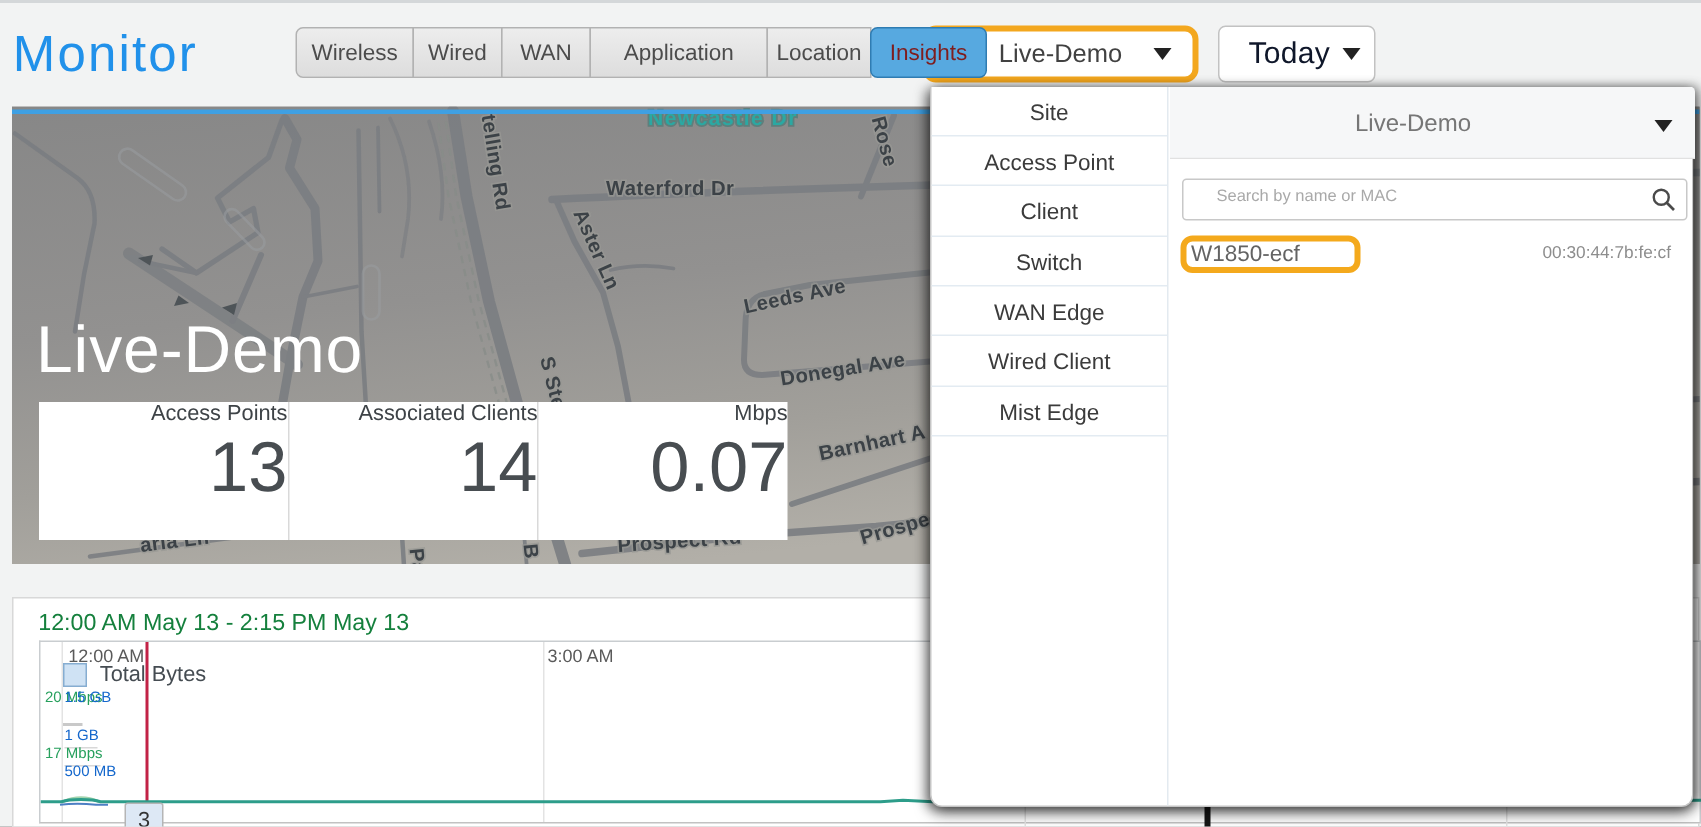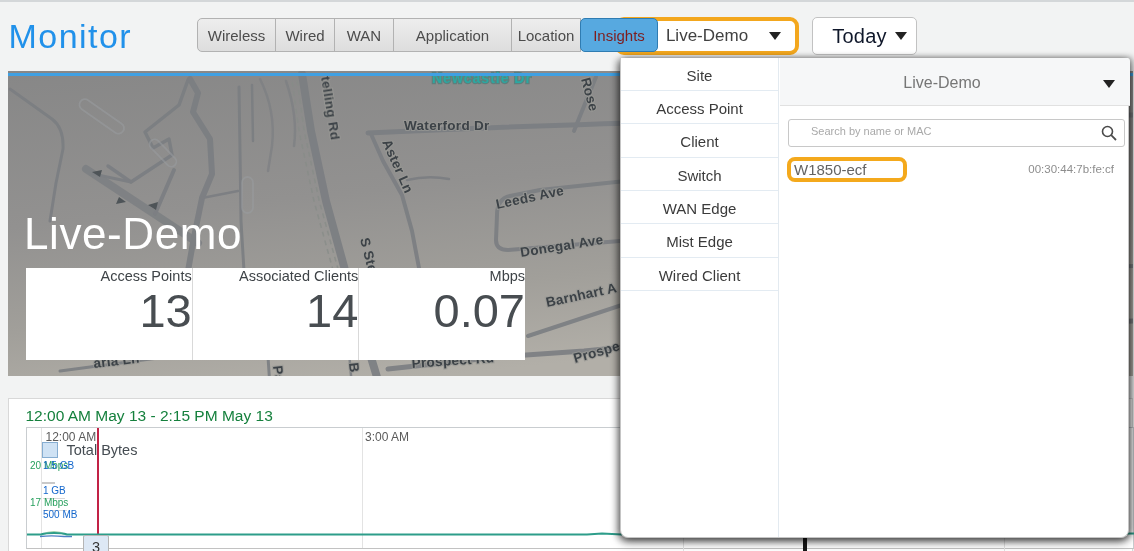--- a/index.html
+++ b/index.html
@@ -212,22 +212,22 @@
   </div>
 </div>
 
 <div class="panel">
   <div class="lcol">
     <div class="lrow">Site</div>
     <div class="lrow">Access Point</div>
     <div class="lrow">Client</div>
     <div class="lrow">Switch</div>
     <div class="lrow">WAN Edge</div>
+    <div class="lrow">Wired Client</div>
     <div class="lrow">Mist Edge</div>
-    <div class="lrow">Wired Client</div>
     <div class="lrow last"></div>
   </div>
   <div class="rcol">
     <div class="rhead">
         <div class="tx">Live-Demo</div>
         <span class="caret"></span>
       </div>
     <div class="search">
         <span class="ph">Search by name or MAC</span>
         <svg width="18" height="18" viewBox="0 0 18 18" style="position:absolute;right:6px;top:4px;">

